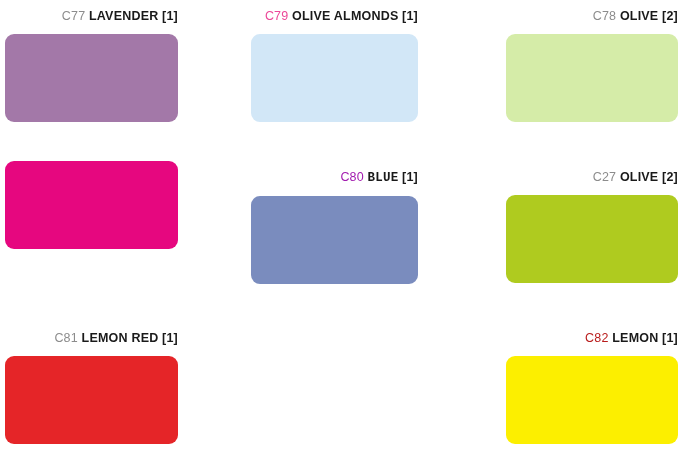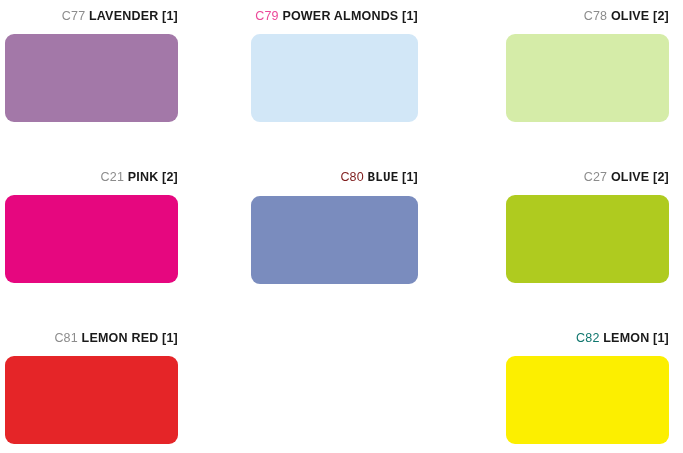--- a/index.html
+++ b/index.html
@@ -29,21 +29,21 @@
     position: relative;
     box-sizing: border-box;
     display: flex;
     flex-direction: column;
     align-items: flex-end;
   }
 
   
   .col-1 { padding-left: 5px;  padding-right: 65px; }
   .col-2 { padding-left: 8px;  padding-right: 68px; }
-  .col-3 { padding-left: 20px; padding-right: 14px;  }
+  .col-3 { padding-left: 20px; padding-right: 5px;  }
 
   .swatch-cell.empty {
     visibility: hidden;
   }
 
   .swatch-label {
     width: 100%;
     text-align: right;
     font-size: 12.5px;
     line-height: 1;
@@ -85,47 +85,42 @@
       <span class="label-code" style="color: rgb(140, 140, 140);">C77</span>
       <span class="label-name" style="color: rgb(26, 26, 26);">LAVENDER</span>
       <span class="label-name" style="color: rgb(26, 26, 26);">[1]</span>
     </div>
     <div class="swatch-chip" style="background-color: rgb(163, 120, 168);"></div>
   </div>
 
   <div class="swatch-cell col-2 row-1">
     <div class="swatch-label">
       <span class="label-code" style="color: #ec4899;">C79</span>
-      <span class="label-name" style="color: rgb(26, 26, 26);">POWER ALMONDS</span>
+      <span class="label-name" style="color: rgb(26, 26, 26);">OLIVE ALMONDS</span>
       <span class="label-name" style="color: rgb(26, 26, 26);">[1]</span>
     </div>
     <div class="swatch-chip" style="background-color: rgb(210, 231, 247);"></div>
   </div>
 
   <div class="swatch-cell col-3 row-1">
     <div class="swatch-label">
       <span class="label-code" style="color: rgb(140, 140, 140);">C78</span>
       <span class="label-name" style="color: rgb(26, 26, 26);">OLIVE</span>
       <span class="label-name" style="color: rgb(26, 26, 26);">[2]</span>
     </div>
     <div class="swatch-chip" style="background-color: rgb(213, 236, 168);"></div>
   </div>
 
   <div class="swatch-cell col-1 row-2">
-    <div class="swatch-label">
-      <span class="label-code" style="color: rgb(140, 140, 140);">C21</span>
-      <span class="label-name" style="color: rgb(26, 26, 26);">PINK</span>
-      <span class="label-name" style="color: rgb(26, 26, 26);">[2]</span>
-    </div>
     <div class="swatch-chip" style="background-color: rgb(230, 7, 127);"></div>
   </div>
 
   <div class="swatch-cell col-2 row-2">
     <div class="swatch-label">
-      <span class="label-code" style="color: #7f1d1d; margin-left: 18px;">C80</span>
+      <span class="label-code" style="color: #a21caf; margin-left: 18px;">C80</span>
       <span class="label-name" style="color: rgb(26, 26, 26); font-family: Liberation Mono, monospace;">BLUE</span>
       <span class="label-name" style="color: rgb(26, 26, 26);">[1]</span>
     </div>
     <div class="swatch-chip" style="background-color: rgb(122, 140, 190);"></div>
   </div>
 
   <div class="swatch-cell col-3 row-2">
     <div class="swatch-label">
       <span class="label-code" style="color: rgb(140, 140, 140);">C27</span>
       <span class="label-name" style="color: rgb(26, 26, 26);">OLIVE</span>
@@ -147,20 +142,20 @@
     <div class="swatch-label">
       <span class="label-code" style="color: rgb(140, 140, 140);"></span>
       <span class="label-name" style="color: rgb(26, 26, 26);"></span>
       <span class="label-name" style="color: rgb(26, 26, 26);"></span>
     </div>
     <div class="swatch-chip"></div>
   </div>
 
   <div class="swatch-cell col-3 row-3">
     <div class="swatch-label">
-      <span class="label-code" style="color: #0f766e;">C82</span>
+      <span class="label-code" style="color: #b91c1c;">C82</span>
       <span class="label-name" style="color: rgb(26, 26, 26);">LEMON</span>
       <span class="label-name" style="color: rgb(26, 26, 26);">[1]</span>
     </div>
     <div class="swatch-chip" style="background-color: rgb(252, 239, 0);"></div>
   </div>
 
 </div>
 
 </body></html>

